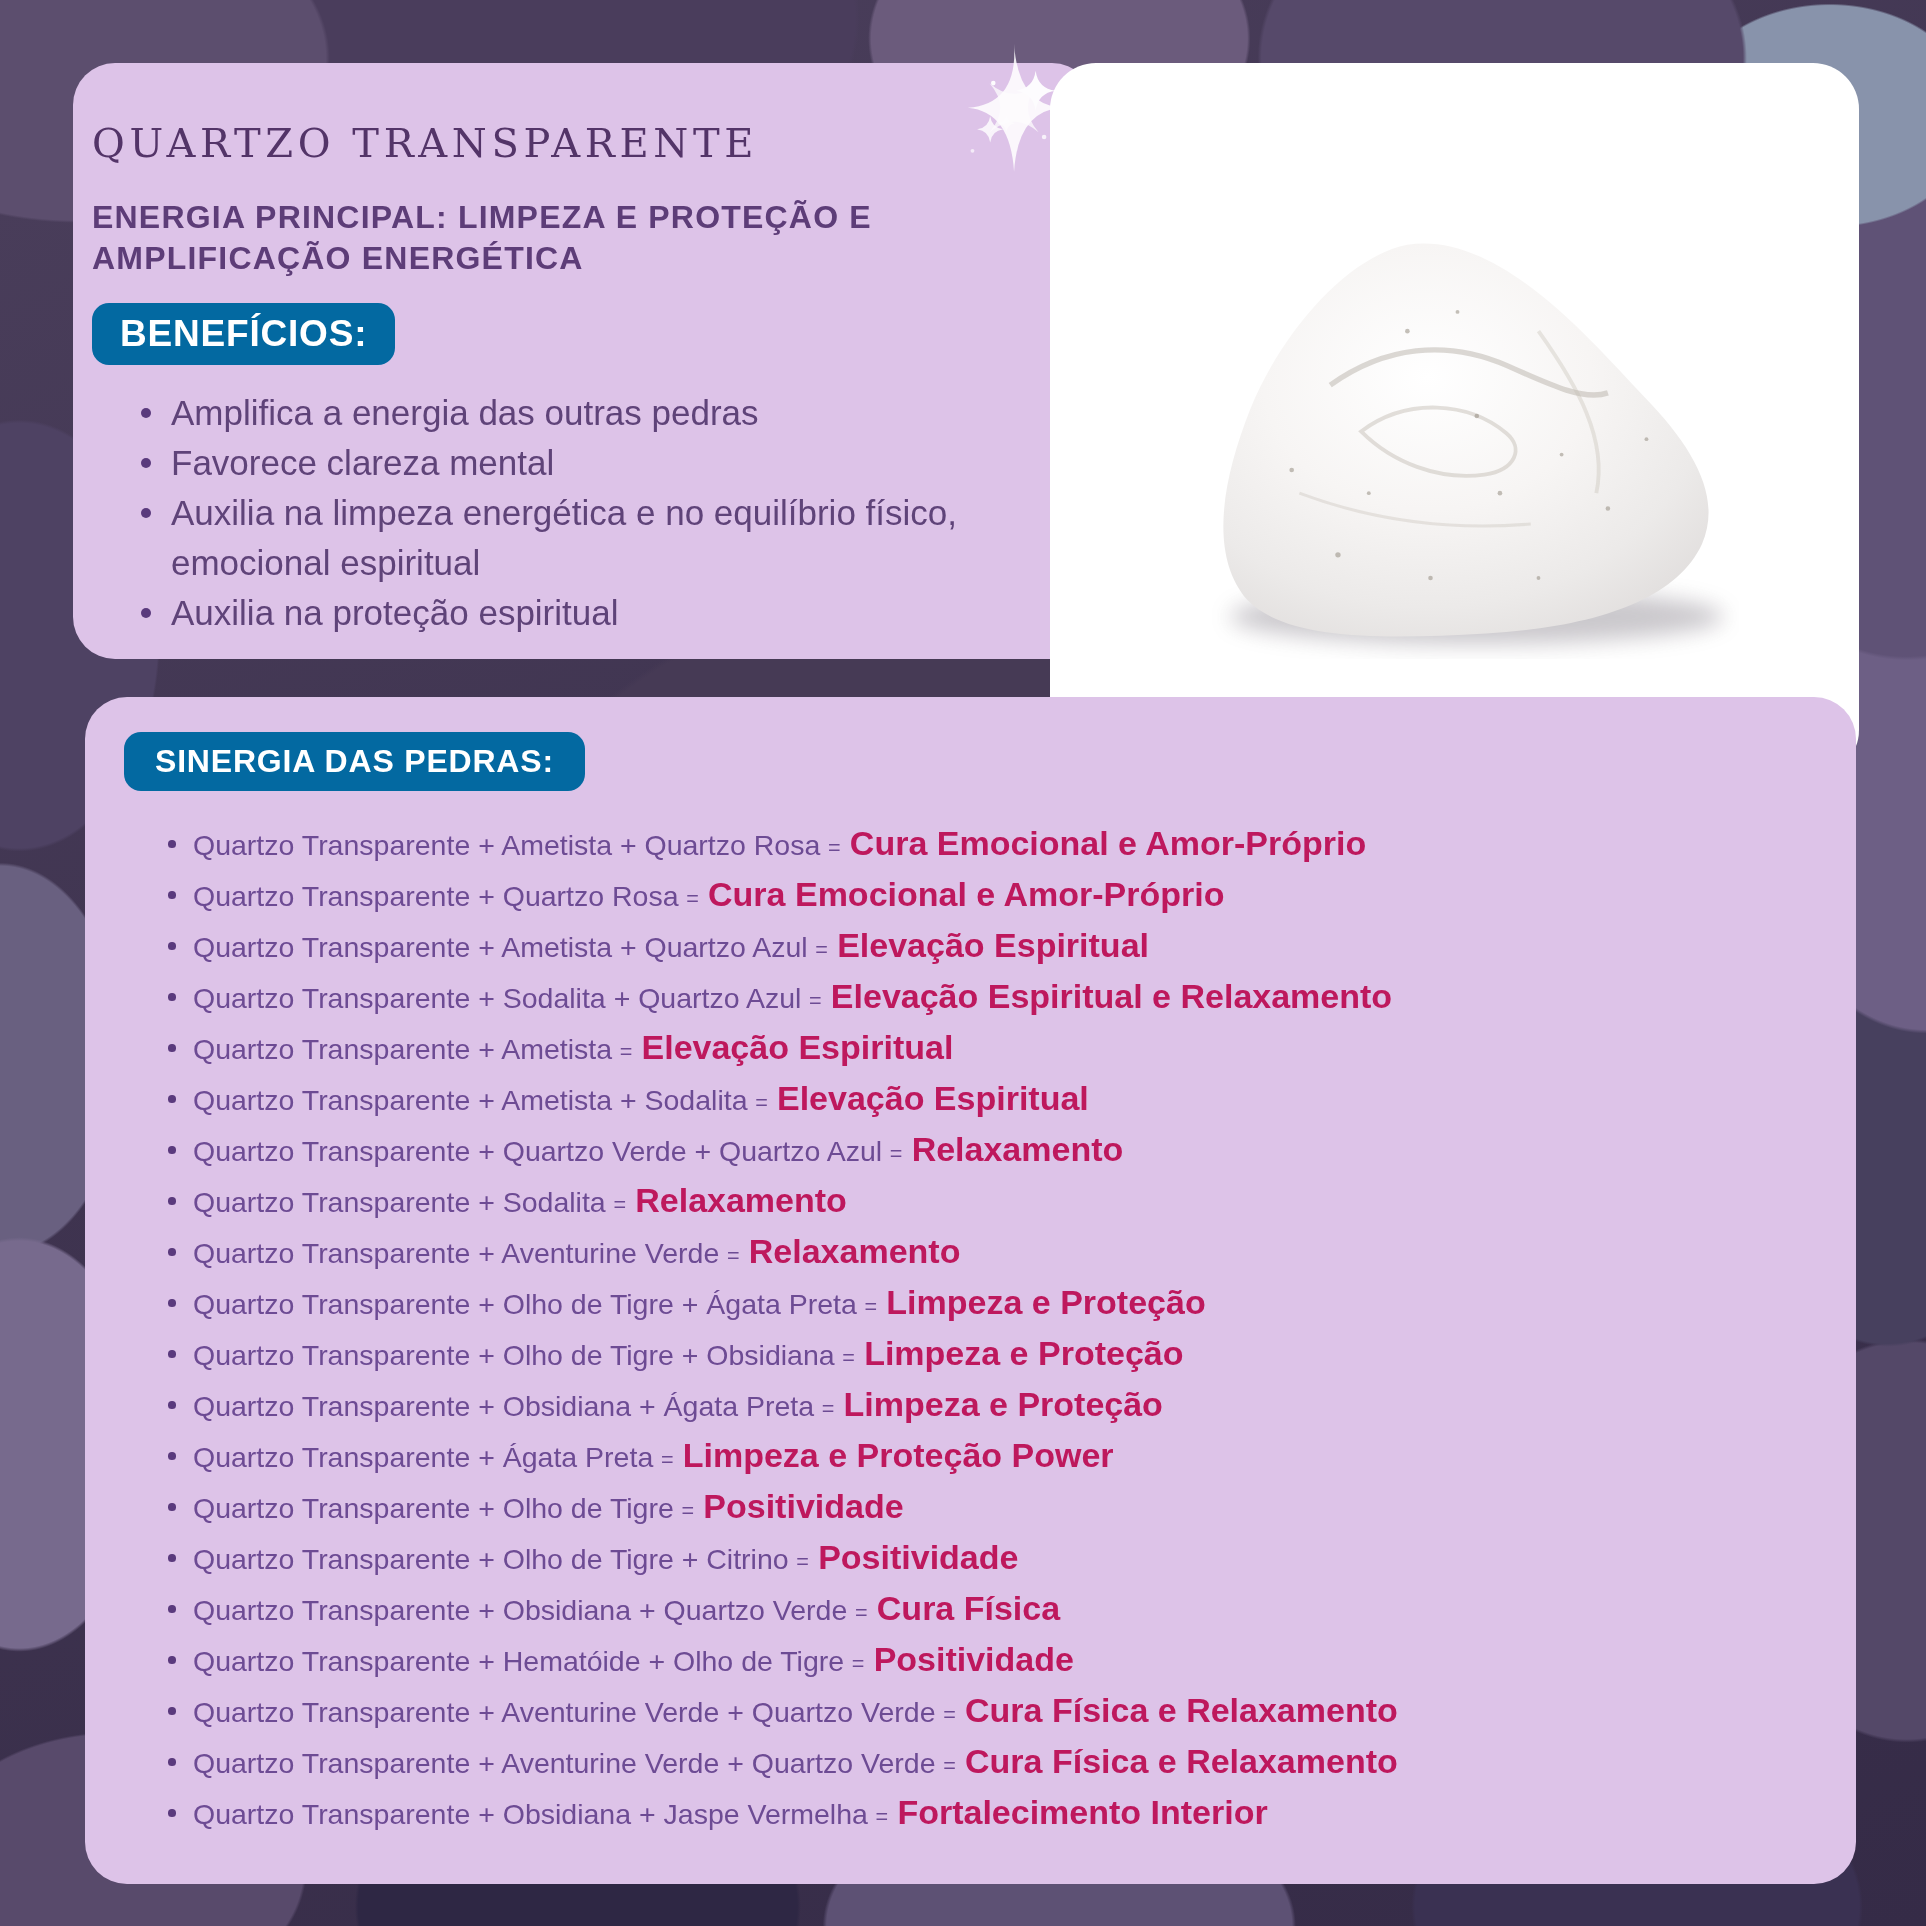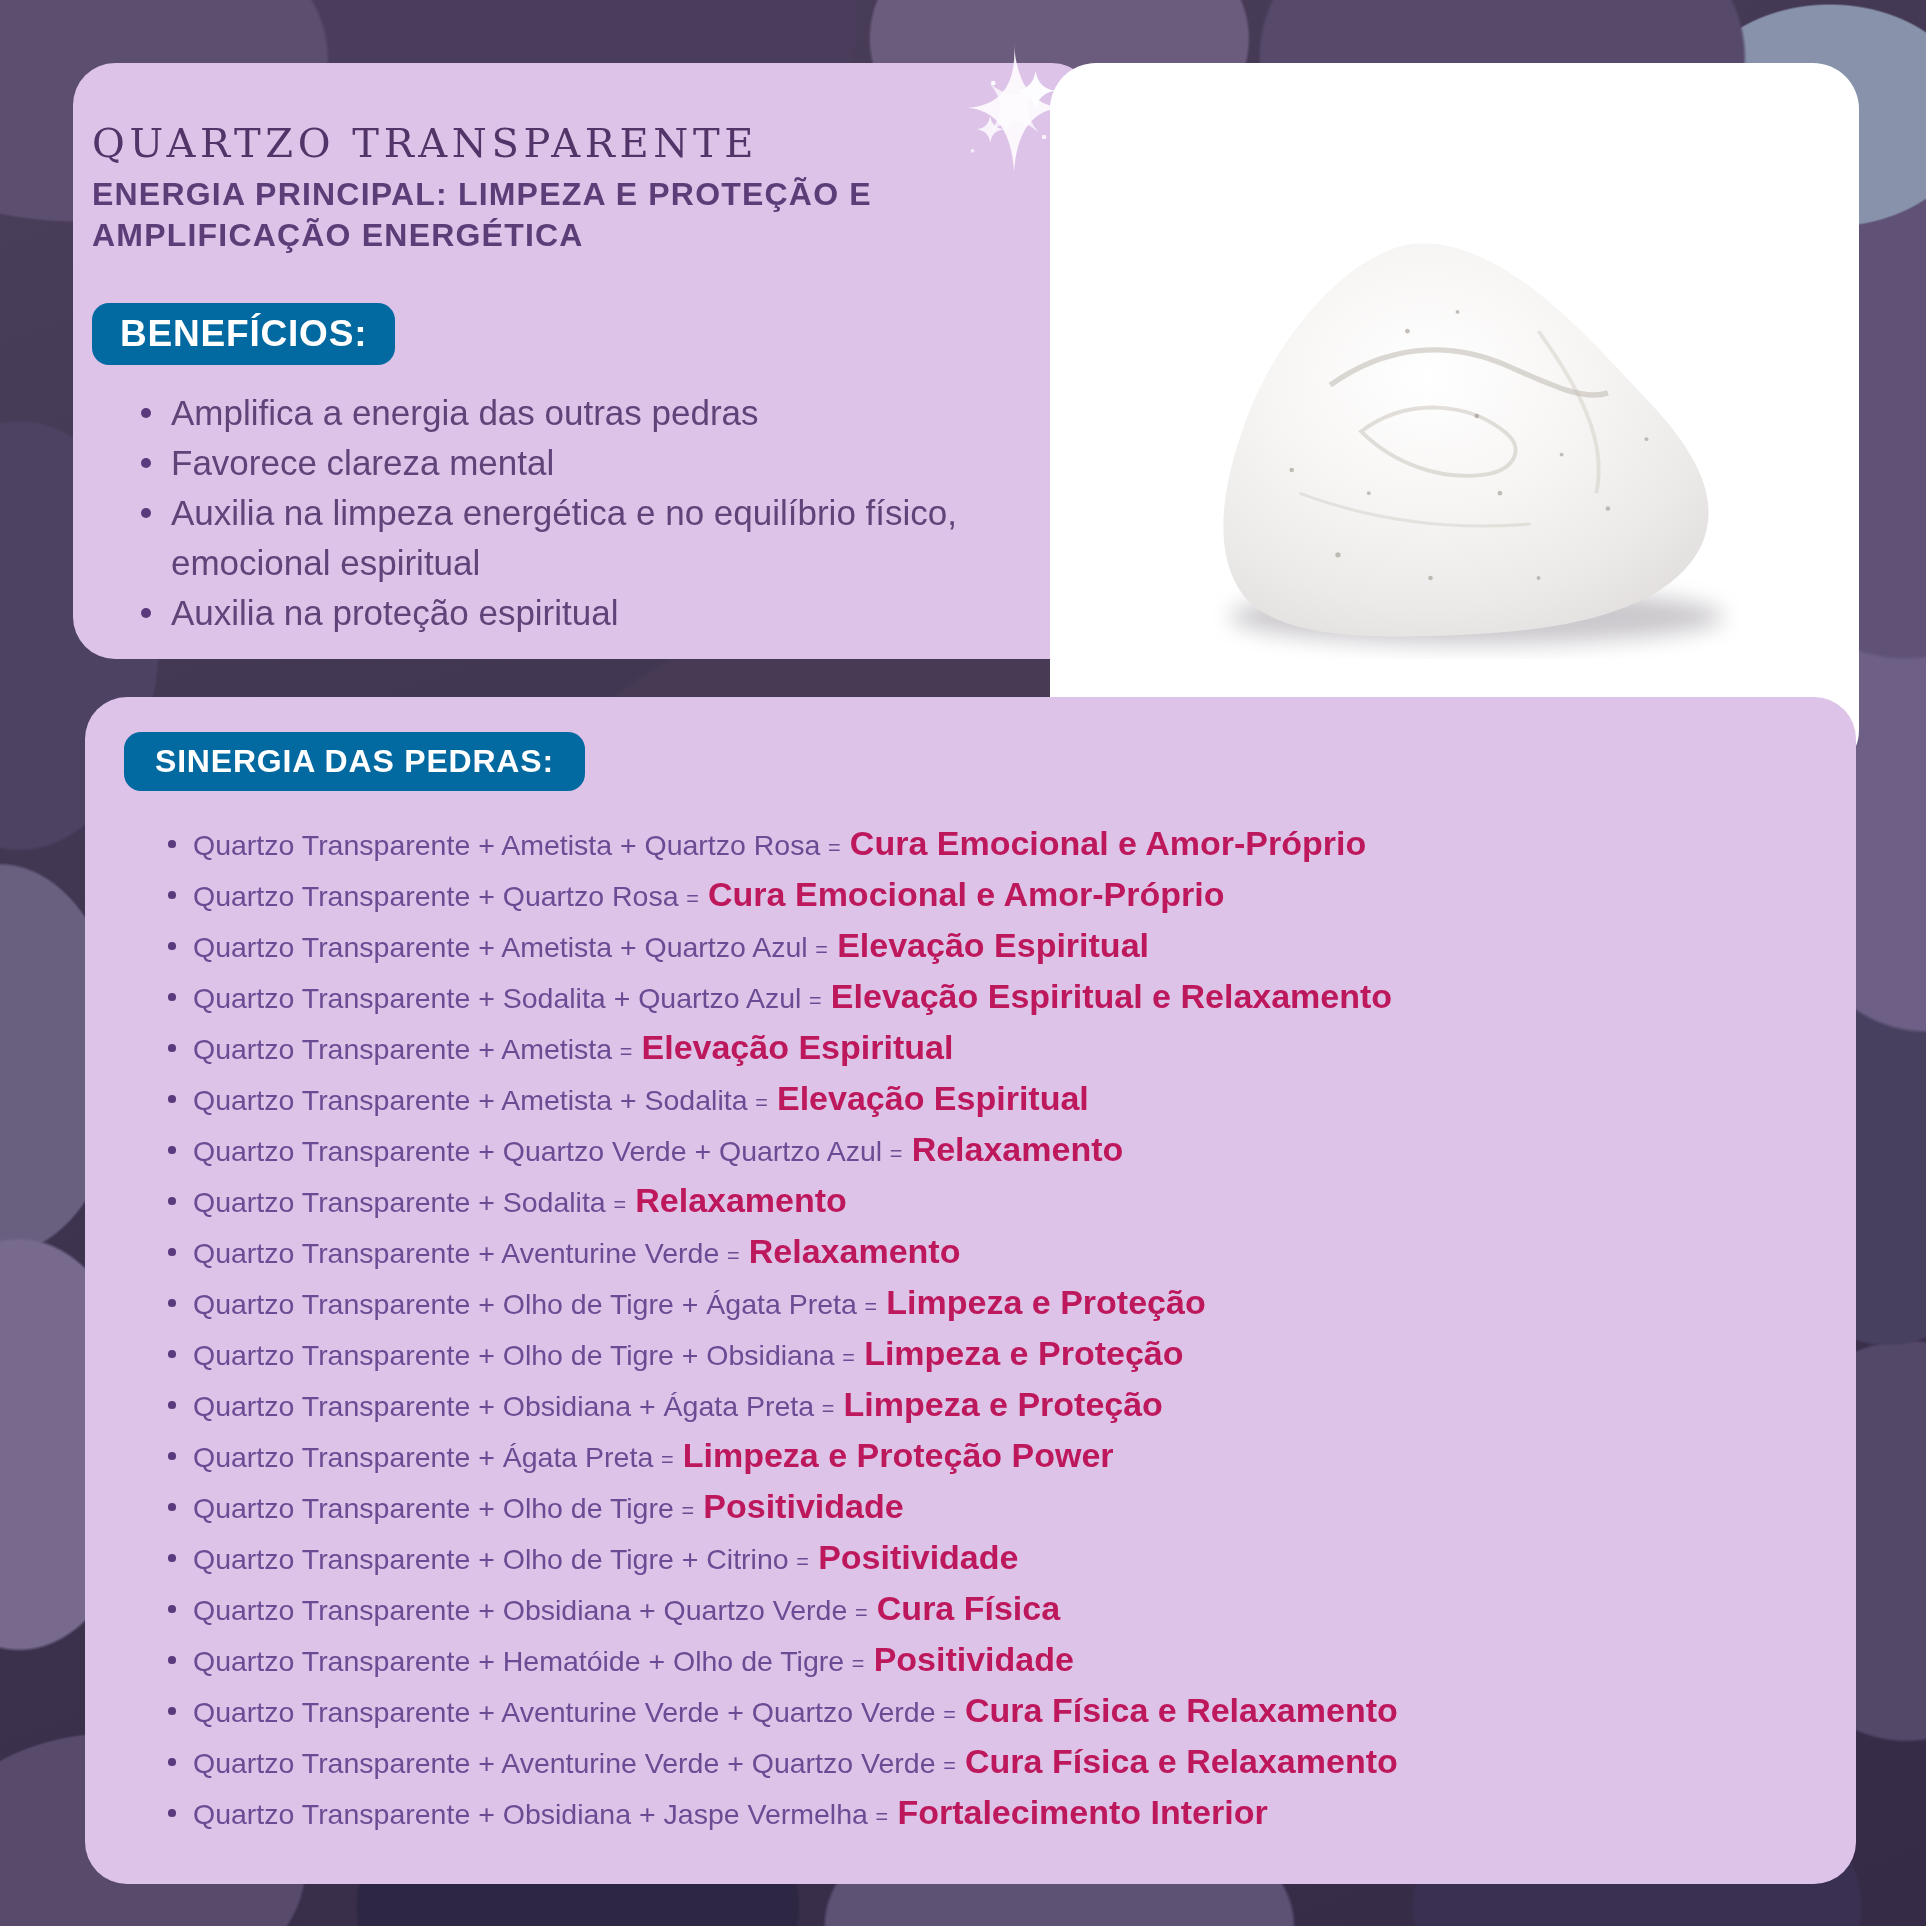--- a/index.html
+++ b/index.html
@@ -31,21 +31,21 @@
   .card-photo{left:1050px;top:63px;width:809px;height:713px;background:#ffffff;border-radius:46px;}
   .card-synergy{left:85px;top:697px;width:1771px;height:1187px;}
 
   .title{
     position:absolute;left:19px;top:37px;
     font-family:"DejaVu Serif", serif;
     font-size:40px;font-weight:400;letter-spacing:4.6px;
     color:#533468;white-space:nowrap;margin-top:20px;
   }
   .subtitle{
-    position:absolute;left:19px;top:111px;width:878px;
+    position:absolute;left:19px;top:134px;width:878px;
     font-size:32px;font-weight:700;line-height:41px;letter-spacing:1.2px;
     color:#5d3d78;text-transform:uppercase;
   }
   .badge{
     position:absolute;display:inline-block;
     background:#0369a1;color:#ffffff;
     font-weight:700;border-radius:17px;white-space:nowrap;
   }
   .badge-benefits{left:19px;top:240px;font-size:37px;padding:10px 28px;letter-spacing:0.8px;}
   .badge-synergy{left:39px;top:35px;font-size:32px;padding:10.8px 31px;letter-spacing:0.8px;}

